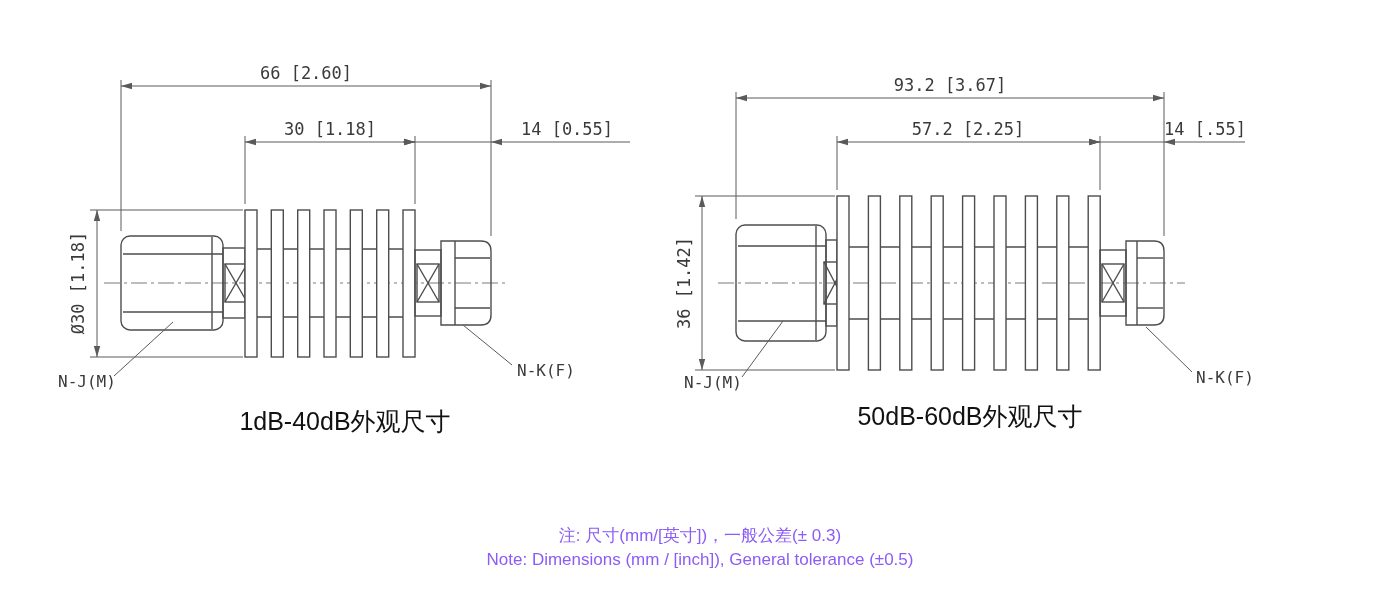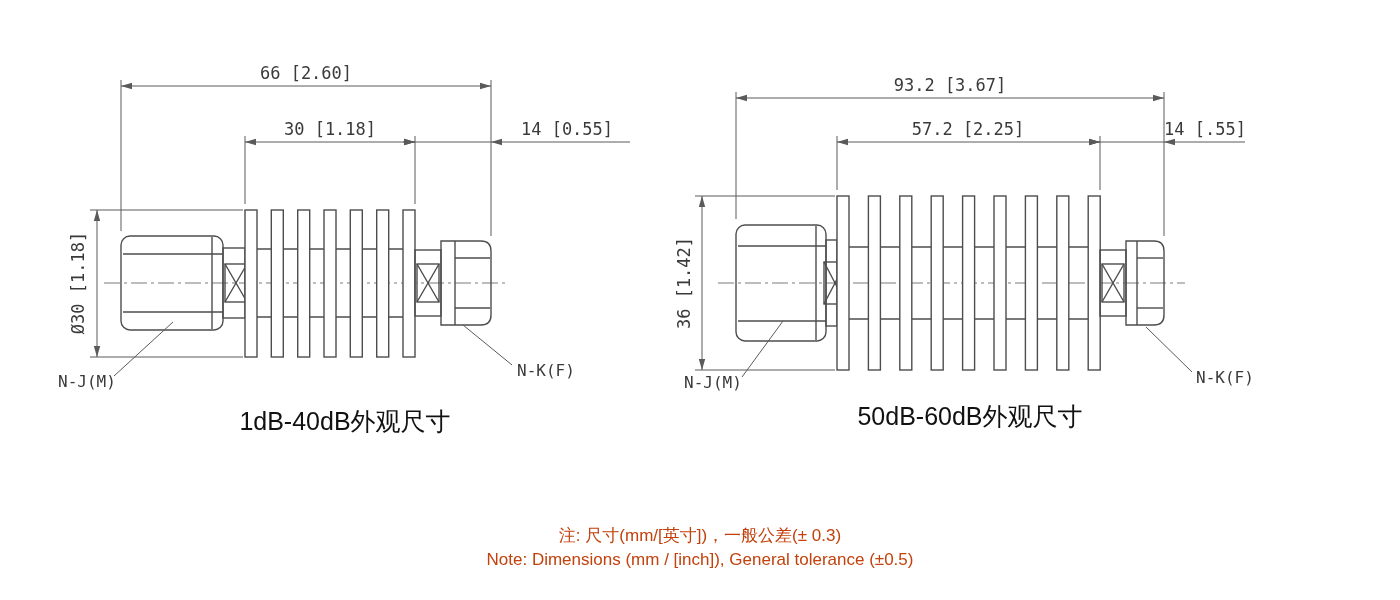--- a/index.html
+++ b/index.html
@@ -27,21 +27,21 @@
   text.labeltext {
     font-family: "DejaVu Sans Mono", "Liberation Mono", monospace;
     font-size: 16px; fill: #3a3a3a;
   }
   text.caption {
     font-family: "Liberation Sans", "DejaVu Sans", sans-serif;
     font-size: 25px; font-weight: 500; fill: #111111;
   }
   .notes {
     position: absolute; left: 0; top: 524px; width: 100%;
-    text-align: center; color: #c2410c;
+    text-align: center; color: #8b5cf6;
   }
   .notes .note-line { font-size: 17px; line-height: 24px; }
 </style>
 </head>
 <body>
 
 <div class="canvas">
 
   <svg class="drawing" width="1400" height="600" viewBox="0 0 1400 600">
 

